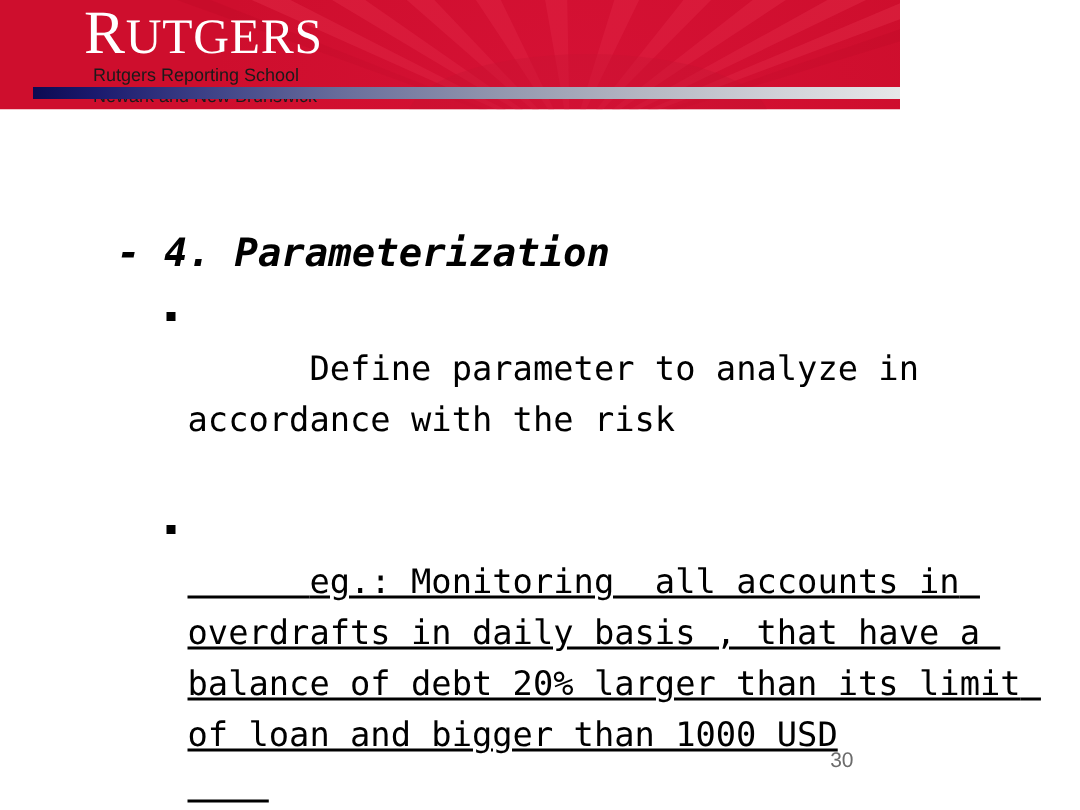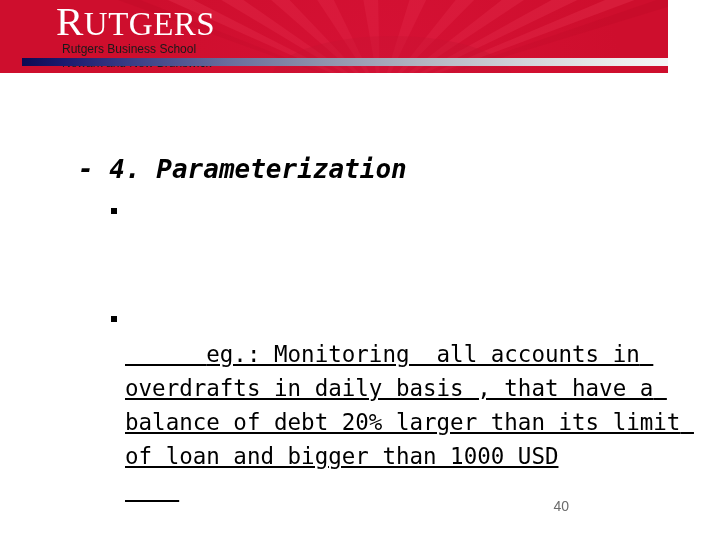--- a/index.html
+++ b/index.html
@@ -13,21 +13,21 @@
     font-family: "Liberation Sans", sans-serif;
     overflow: hidden;
     position: relative;
   }
 
   
   .banner {
     position: absolute;
     left: 0;
     top: 0;
-    width: 668px;
+    width: 600px;
     height: 73px;
     background: #ce0e2d;
     overflow: hidden;
   }
   .banner-rays {
     position: absolute;
     left: 0;
     top: 0;
     width: 720px;
     height: 73px;
@@ -195,35 +195,35 @@
       <polygon points="380,95 680,-8 716,-8"></polygon>
     </g>
     <g fill="#b8122c" opacity="0.35">
       <ellipse cx="392" cy="78" rx="120" ry="42"></ellipse>
     </g>
   </svg>
   <div class="banner-glow"></div>
 
   <div class="logo-block">
     <div class="logo-wordmark"><span class="cap">R</span><span>UTGERS</span></div>
-    <div class="logo-sub1">Rutgers Business School</div>
+    <div class="logo-sub1">Rutgers Reporting School</div>
     <div class="logo-sub2">Newark and New Brunswick</div>
   </div>
 
 
   <div class="gradient-bar"></div>
 </div>
 
 <div class="content">
 
   <div class="heading">- 4. Parameterization</div>
 
   <div class="bullets">
     <div class="bullet">
-      <span class="marker"></span>
+      <span class="marker"></span><span>Define parameter to analyze in accordance with the risk</span>
     </div>
     <div class="bullet">
       <span class="marker"></span><span>eg.: Monitoring  all accounts in overdrafts in daily basis , that have a balance of debt 20% larger than its limit of loan and bigger than 1000 USD</span>
     </div>
   </div>
 
-  <div class="page-number">40</div>
+  <div class="page-number">30</div>
 </div>
 
 </body></html>

